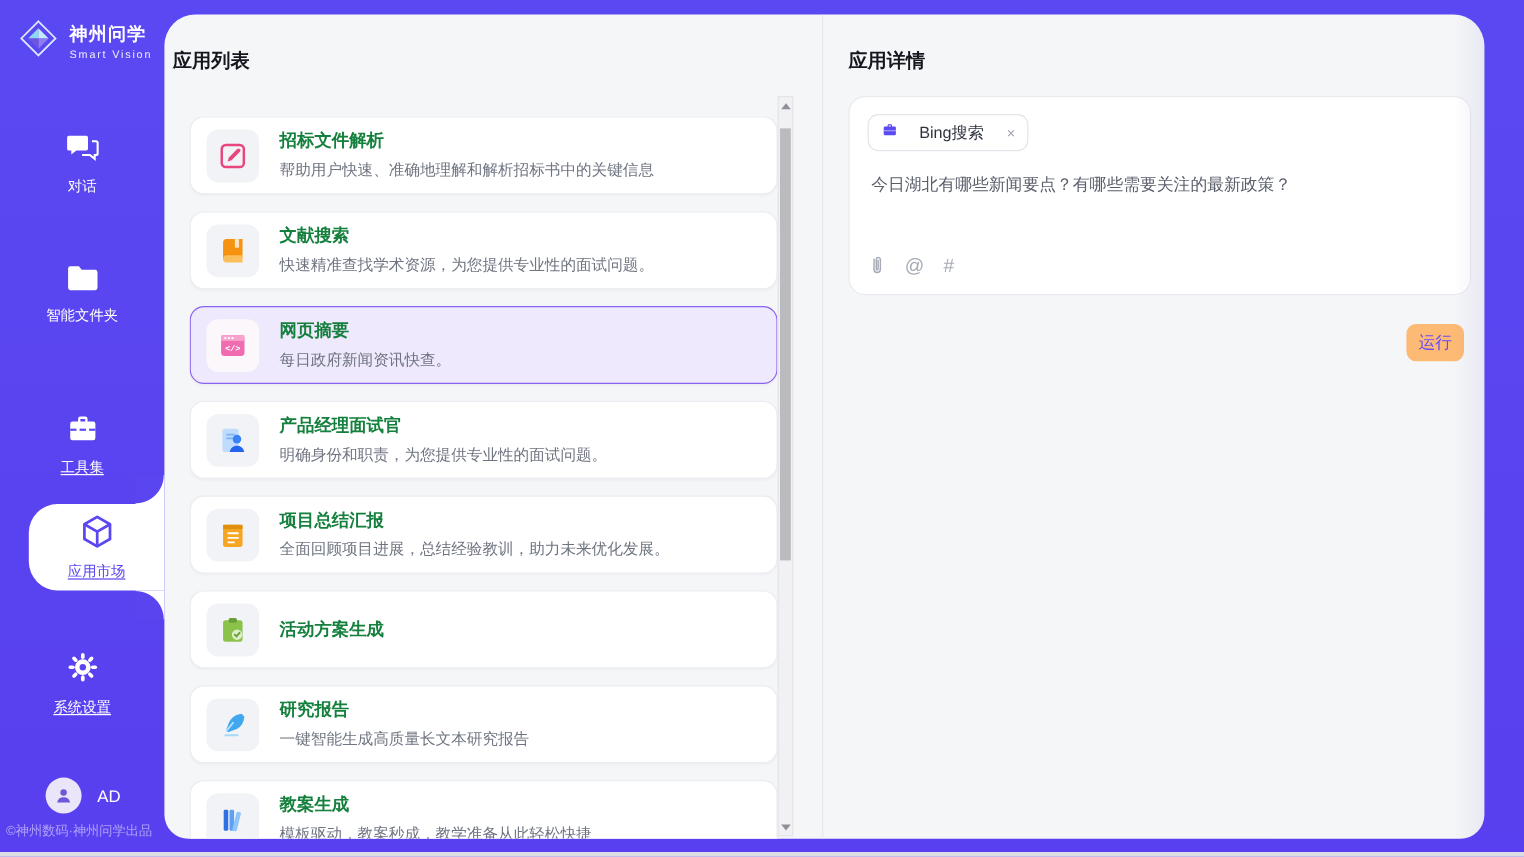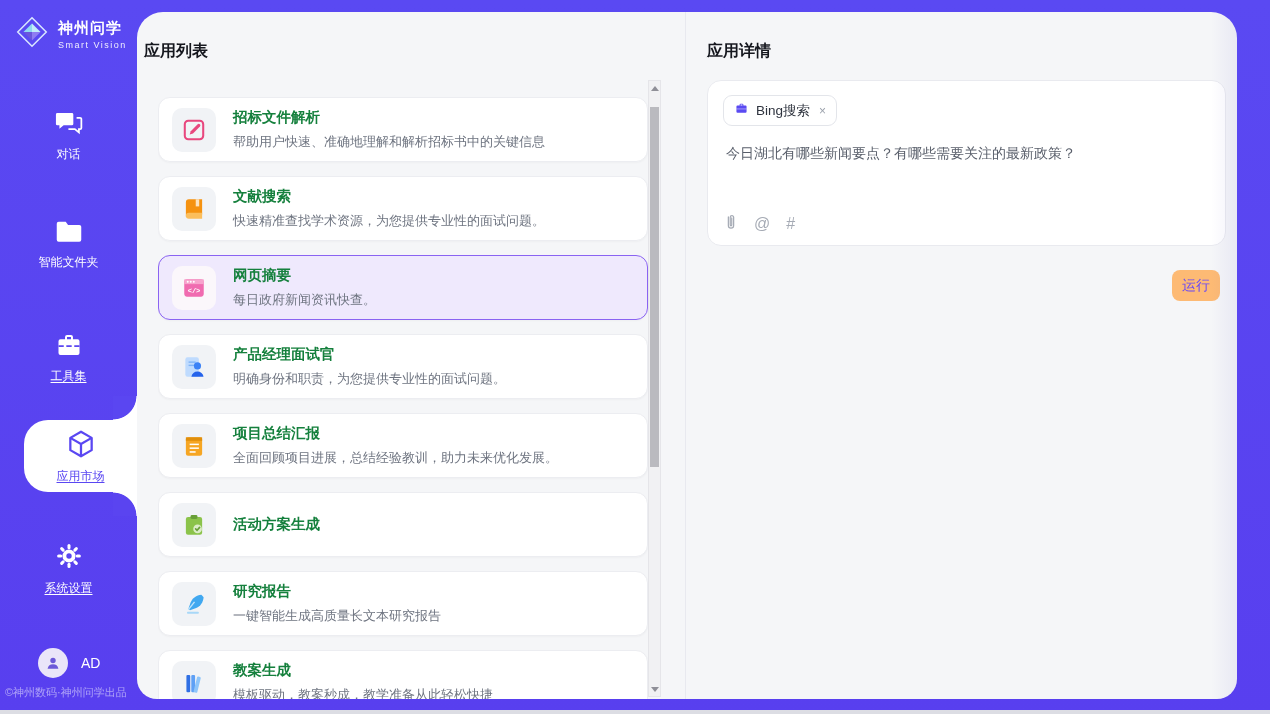--- a/index.html
+++ b/index.html
@@ -15,21 +15,21 @@
   .logo { position:absolute; left:13px; top:13px; display:flex; align-items:center; gap:7px; }
   .logo-text .brand-name { color:#fff; font-size:15px; font-weight:700; letter-spacing:1px; }
   .logo-text .brand-tagline { color:rgba(255,255,255,.9); font-size:9px; letter-spacing:1.5px; margin-top:2px; }
 
   .nav-item { position:absolute; left:0; width:137px; text-align:center; color:#fff; cursor:pointer; }
   .nav-item .nav-label { display:block; font-size:12px; margin-top:6px; }
   .nav-label.u { text-decoration:underline; text-underline-offset:2px; }
 
   .nav-chat   { top:110px; }
   .nav-folder { top:220px; }
-  .nav-tools  { top:332px; }
+  .nav-tools  { top:344px; }
   .nav-settings { top:542px; }
 
   .nav-market { top:420px; left:24px; width:113px; height:72px; background:#fff;
                 border-radius:24px 0 0 24px; color:#5A47F2;
                 display:flex; flex-direction:column; align-items:center; justify-content:center; }
   .nav-market .nav-label { color:#5A47F2; margin-top:4px; }
   .fillet { position:absolute; left:113px; width:24px; height:24px; }
   .fillet-top    { top:396px; background:radial-gradient(circle at 0 0,    #5A46F1 23px, #fff 23.8px); }
   .fillet-bottom { top:492px; background:radial-gradient(circle at 0 100%, #5A44F0 23px, #fff 23.8px); }
 
@@ -72,21 +72,21 @@
   .tri-down { width:0; height:0; border-left:4px solid transparent; border-right:4px solid transparent;
               border-top:5px solid #8F8F97; }
   .sb-thumb { position:absolute; left:1px; top:26px; width:9px; height:360px; background:#BABABF; cursor:grab; }
 
   
   .detail-panel { position:absolute; left:554px; top:0; right:0; height:100%; }
   .detail-panel .panel-title { left:16px; }
   .input-card { position:absolute; left:16px; top:68px; width:519px; height:166px;
                 background:#fff; border:1px solid #E9EAEF; border-radius:14px; }
   .tool-tag { position:absolute; left:15px; top:14px; height:31px; display:inline-flex;
-              align-items:center; gap:7px; padding:0 10px; background:#fff;
+              align-items:center; gap:17px; padding:0 10px; background:#fff;
               border:1px solid #E3E5EA; border-radius:9px; cursor:default; }
   .tool-tag .tag-label { font-size:13.5px; color:#2E333E; }
   .tag-close { font-size:12px; color:#9CA2AC; margin-left:2px; cursor:pointer; }
   .query-text { position:absolute; left:18px; top:64px; width:480px; font-size:14px; color:#585E6A; cursor:text; }
   .attach-row { position:absolute; left:16px; bottom:11px; display:flex; align-items:center; gap:16px; color:#A6ABB5; }
   .attach-glyph { font-size:16px; color:#A6ABB5; cursor:pointer; }
   .run-btn { position:absolute; left:481px; top:258px; width:48px; height:31px; border:none;
              background:#fdba74; color:#6A4AF5; font-size:14px; border-radius:8px; cursor:pointer;
              font-family:"Liberation Sans","DejaVu Sans",sans-serif; }
 </style>

